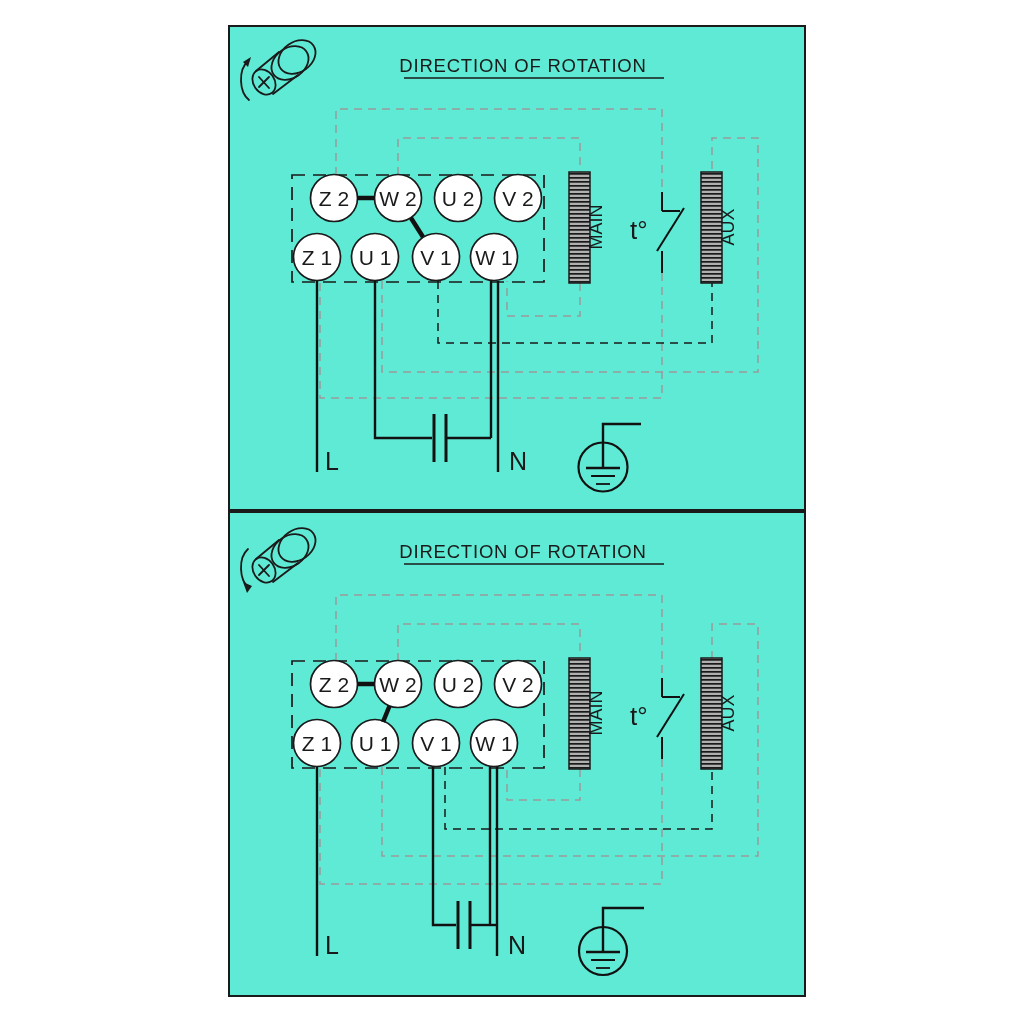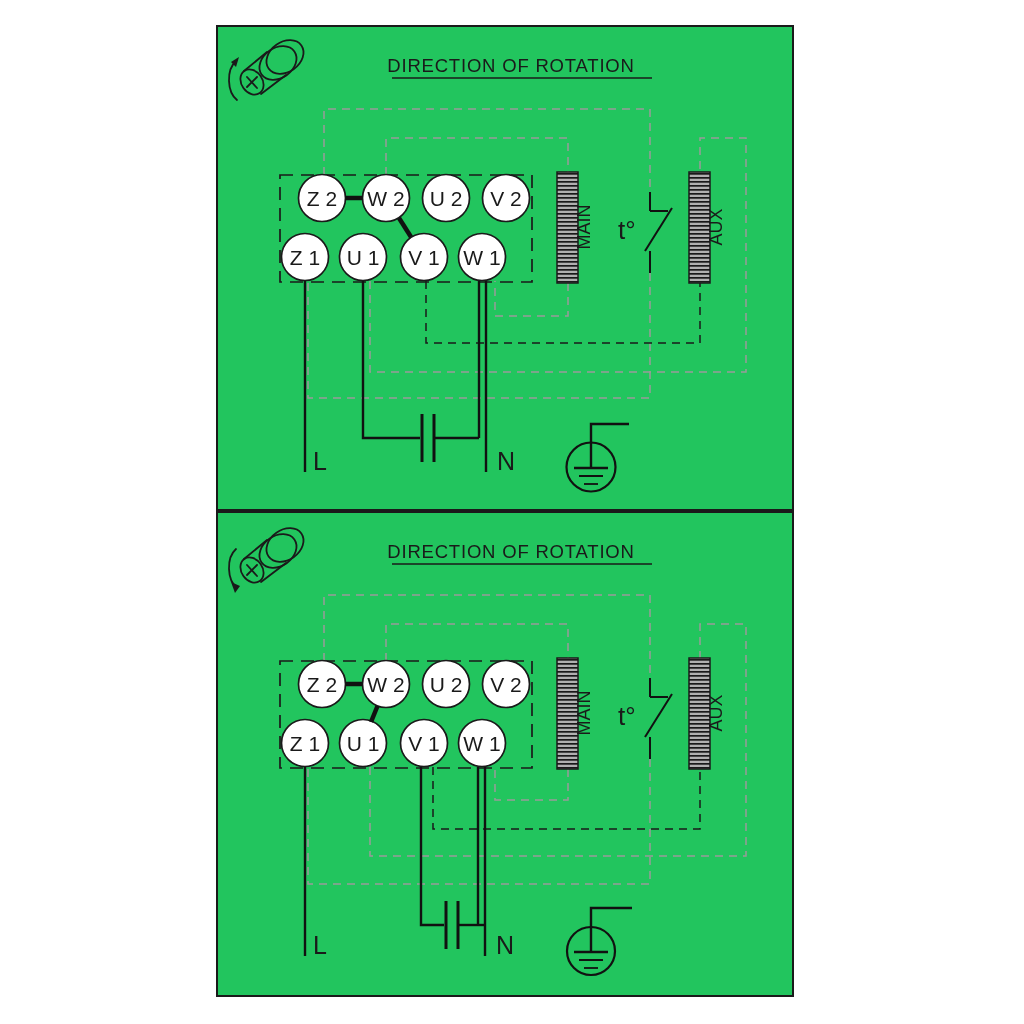--- a/index.html
+++ b/index.html
@@ -1,22 +1,22 @@
 <!DOCTYPE html>
 <html><head>
 <meta charset="utf-8">
 <style>
   html,body{margin:0;padding:0;background:#ffffff;}
   .stage{
     position:relative;width:1024px;height:1024px;background:#ffffff;
     font-family:"Liberation Sans",sans-serif;overflow:hidden;
   }
   .panel{
-    position:absolute;left:216px;width:578px;height:486px;
-    border:2px solid #1a1a1a;box-sizing:border-box;background:#22c55e;text-align:center;
+    position:absolute;left:228px;width:578px;height:486px;
+    border:2px solid #1a1a1a;box-sizing:border-box;background:#5eead4;text-align:center;
   }
   .panel svg{position:absolute;left:-2px;top:-2px;}
   #panel-1{top:25px;}
   #panel-2{top:511px;}
   text{fill:#1a1a1a;font-family:"Liberation Sans",sans-serif;}
   .wire{stroke:#111;stroke-width:2.4;fill:none;}
   .plate{stroke:#111;stroke-width:3;fill:none;}
   .greydash{stroke:#9a9a9a;stroke-width:1.5;fill:none;stroke-dasharray:8 6;}
   .blackdash{stroke:#1a1a1a;stroke-width:1.5;fill:none;stroke-dasharray:8 6;}
   .blockrect{stroke:#1a1a1a;stroke-width:1.7;fill:none;stroke-dasharray:13 8;}

